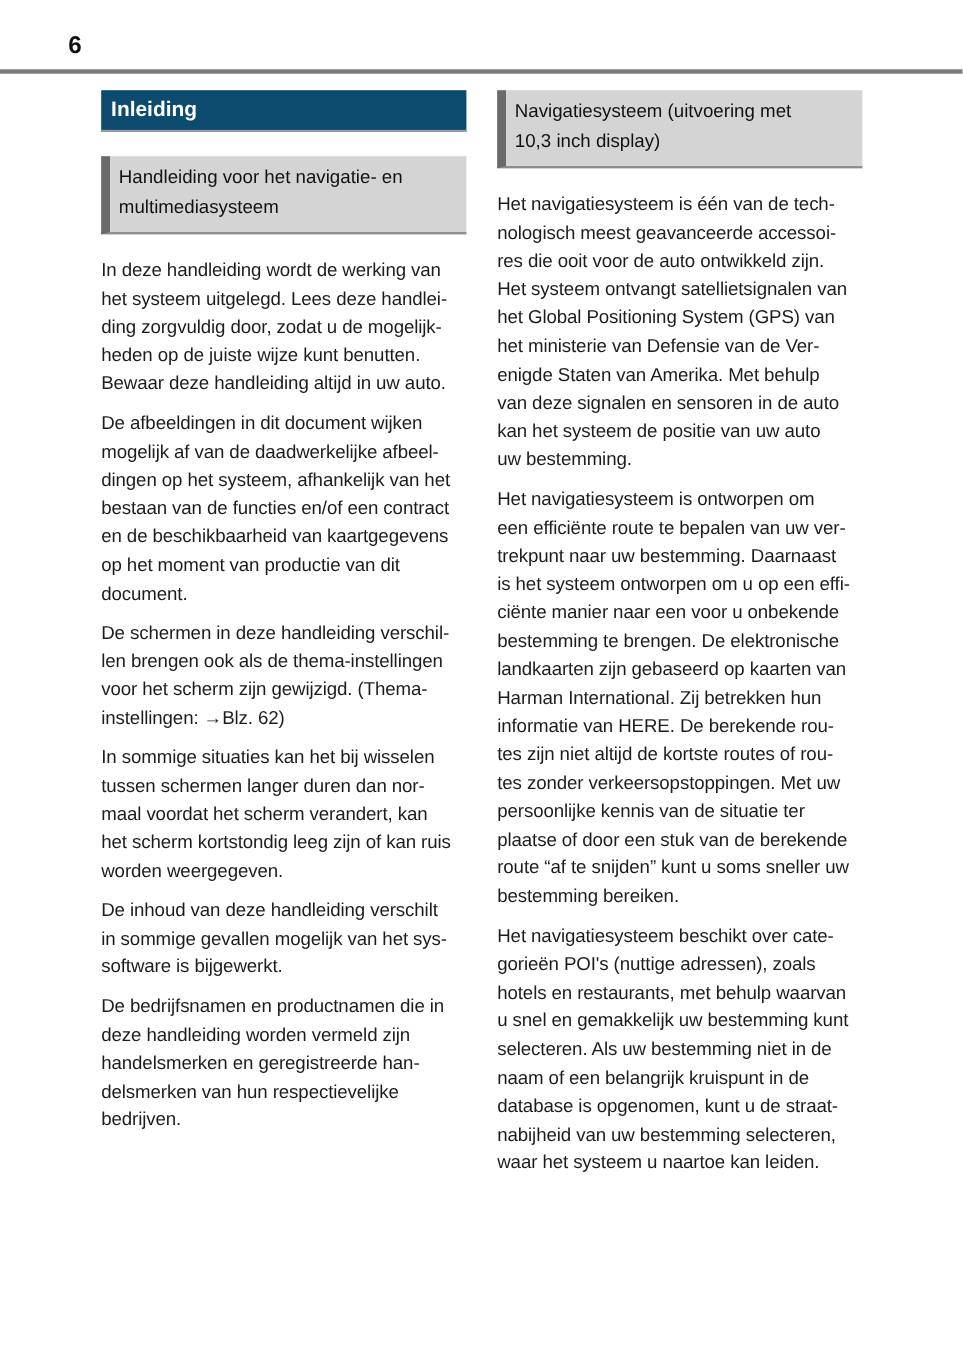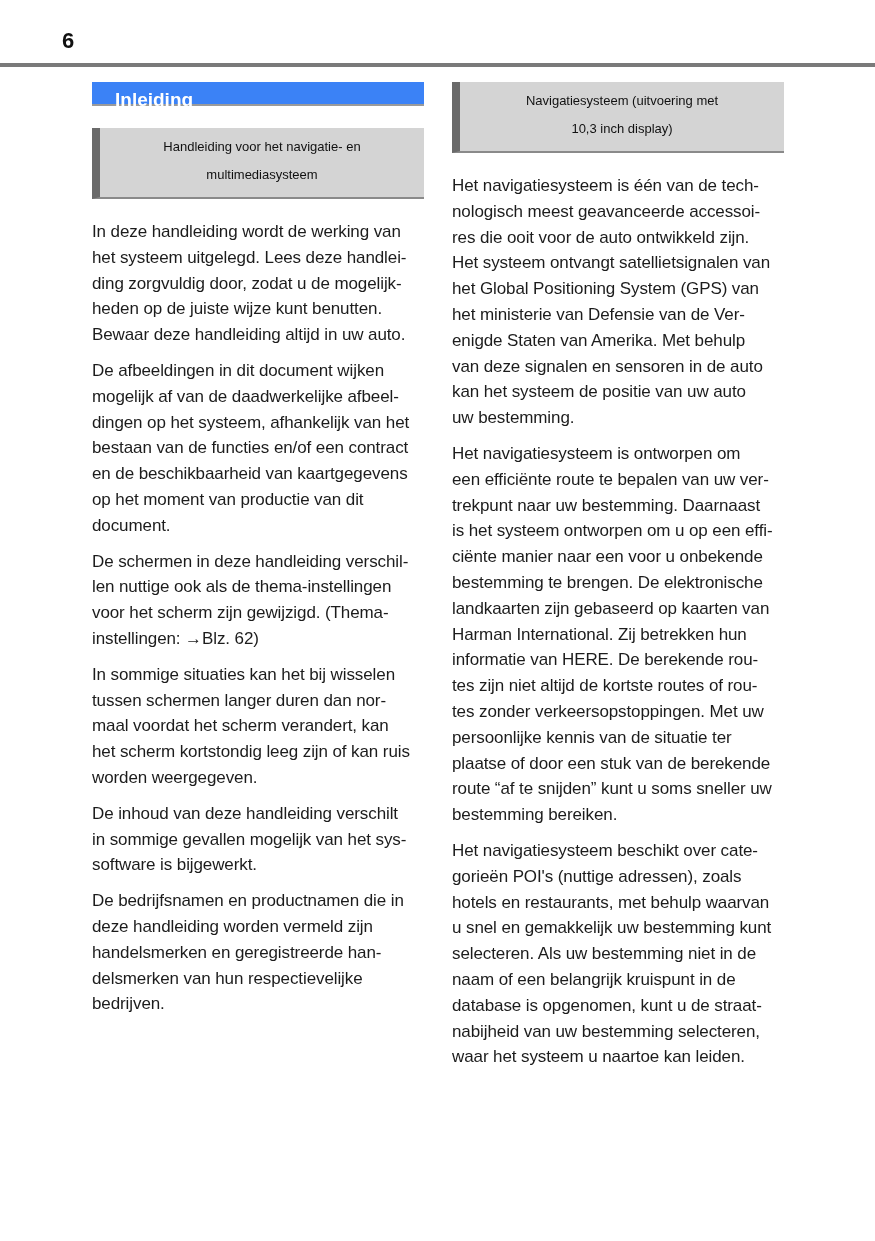--- a/index.html
+++ b/index.html
@@ -33,41 +33,40 @@
     }
     .column {
       position: absolute;
       top: 82px;
       width: 332px;
     }
     .col-left { left: 92px; }
     .col-right { left: 452px; }
 
     .section-bar {
-      background: #3b82f6;
+      background: #0c4a6e;
       color: #ffffff;
       font-weight: bold;
       font-size: 19px;
-      height: 24px;
+      height: 38px;
       line-height: 36px;
-      padding-left: 23px;
+      padding-left: 9px;
       box-sizing: border-box;
       border-bottom: 2px solid #9a9a9a;
     }
     .subsection {
       position: relative;
       background: #d4d4d4;
       border-left: 8px solid #6a6a6a;
       border-bottom: 2px solid #8a8a8a;
       padding: 5px 8px 8px 8px;
-      font-size: 13px;
+      font-size: 17px;
       line-height: 28px;
       color: #111;
       box-sizing: border-box;
-      text-align: center;
     }
     .col-left .subsection { margin-top: 22px; }
     .col-right .subsection { margin-top: 0; }
 
     .body-text {
       font-size: 17px;
       line-height: 25.8px;
       color: #1c1c1c;
       letter-spacing: -0.1px;
     }
@@ -104,21 +103,21 @@
       <span class="line">De afbeeldingen in dit document wijken</span>
       <span class="line">mogelijk af van de daadwerkelijke afbeel-</span>
       <span class="line">dingen op het systeem, afhankelijk van het</span>
       <span class="line">bestaan van de functies en/of een contract</span>
       <span class="line">en de beschikbaarheid van kaartgegevens</span>
       <span class="line">op het moment van productie van dit</span>
       <span class="line">document.</span>
     </p>
     <p>
       <span class="line">De schermen in deze handleiding verschil-</span>
-      <span class="line">len nuttige ook als de thema-instellingen</span>
+      <span class="line">len brengen ook als de thema-instellingen</span>
       <span class="line">voor het scherm zijn gewijzigd. (Thema-</span>
       <span class="line">instellingen: →Blz. 62)</span>
     </p>
     <p>
       <span class="line">In sommige situaties kan het bij wisselen</span>
       <span class="line">tussen schermen langer duren dan nor-</span>
       <span class="line">maal voordat het scherm verandert, kan</span>
       <span class="line">het scherm kortstondig leeg zijn of kan ruis</span>
       <span class="line">worden weergegeven.</span>
     </p>

